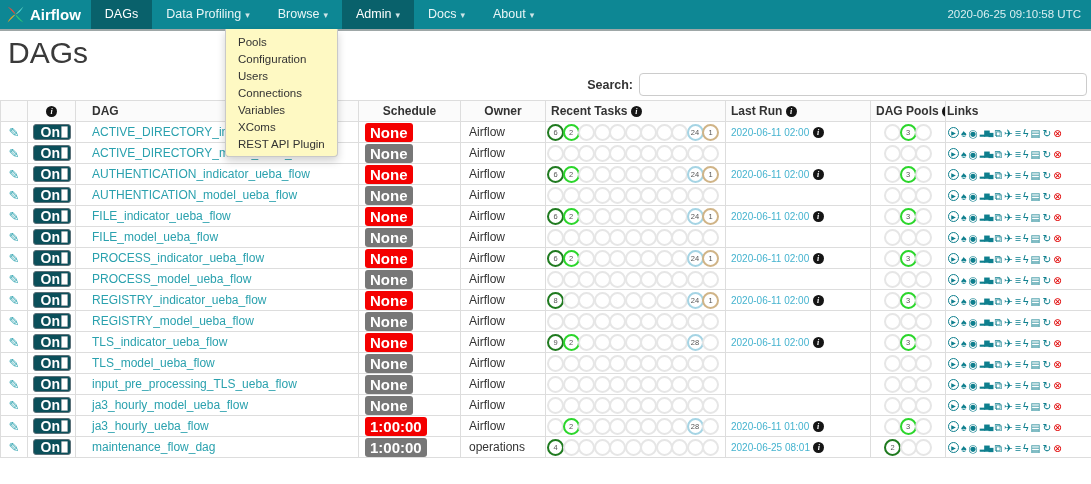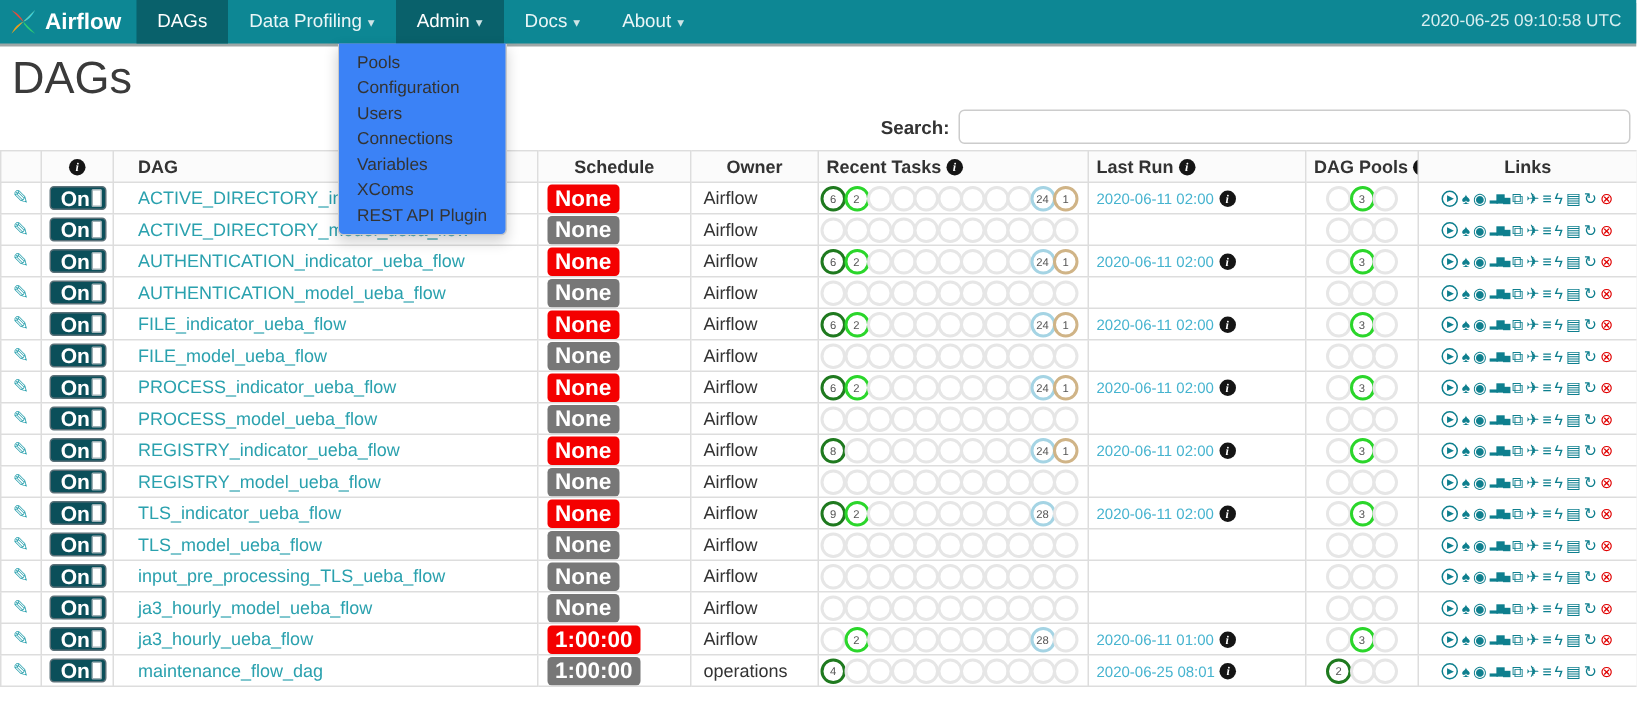--- a/index.html
+++ b/index.html
@@ -13,21 +13,21 @@
   .brand { display: flex; align-items: center; gap: 5px; padding: 0 10px 0 6px; }
   .brand-text { color: #fff; font-size: 15px; font-weight: bold; }
   .nav-items { display: flex; align-items: stretch; }
   .nav-item { color: #eaf6f7; font-size: 12.5px; line-height: 29px; padding: 0 14px;
               cursor: pointer; white-space: nowrap; }
   .nav-item.active { background: var(--navbar-active-bg); color: #fff; }
   .nav-item .caret { font-size: 9px; margin-left: 4px; color: #cfe4e6; }
   .clock { margin-left: auto; color: #d9eef0; font-size: 11.5px; line-height: 29px; padding-right: 10px; }
 
   
-  .dropdown { position: absolute; top: 29px; left: 225px; min-width: 92px; background: #3b82f6;
+  .dropdown { position: absolute; top: 29px; left: 225px; min-width: 92px; background: #fef9c3;
               border: 1px solid #c9c9c9; border-top: none; border-radius: 0 0 4px 4px;
               box-shadow: 0 4px 9px rgba(0,0,0,.18); padding: 4px 0; z-index: 20; }
   .dropdown-item { font-size: 11.5px; color: #333; padding: 2.5px 12px; white-space: nowrap; cursor: pointer; }
 
   
   .page-title { position: absolute; top: 36px; left: 8px; font-size: 30px; font-weight: 400; color: #3a3a3a; }
   .search-row { position: absolute; top: 73px; right: 4px; display: flex; align-items: center; z-index: 1; }
   .search-label { font-size: 12.5px; font-weight: bold; color: #333; margin-right: 6px; }
   .search-input { width: 448px; height: 23px; border: 1px solid #ccc; border-radius: 4px; padding: 0 6px; font-size: 12px; }
 
@@ -38,21 +38,21 @@
   th { background: #fbfbfb; font-weight: bold; text-align: center; font-size: 12px; }
   th.th-left, td.td-left { text-align: left; }
   .c-edit   { width: 27px; text-align: center; }
   .c-toggle { width: 48px; text-align: center; }
   .c-dag    { width: 283px; }
   .c-sched  { width: 102px; }
   .c-owner  { width: 85px; }
   .c-recent { width: 180px; white-space: nowrap; padding: 0 1px; }
   .c-lastrun{ width: 145px; white-space: nowrap; }
   .c-runs   { width: 75px; text-align: center; white-space: nowrap; }
-  .c-links  { width: 146px; text-align: center; white-space: nowrap; padding: 0 1px; }
+  .c-links  { width: 146px; text-align: left; white-space: nowrap; padding: 0 1px; }
   td.c-dag { padding-left: 16px; }
   td.c-sched { padding-left: 6px; }
   td.c-owner { padding-left: 8px; }
   td.c-lastrun { padding-left: 5px; }
   th.c-dag { padding-left: 16px; }
   th.c-recent, th.c-lastrun, th.c-runs { padding-left: 5px; }
 
   .edit-ic { color: var(--link-teal); font-size: 13px; font-weight: bold; cursor: pointer; }
   .dag-link { color: var(--link-teal); text-decoration: none; cursor: pointer; font-size: 12px; }
   .lastrun-link { color: var(--last-run-link); text-decoration: none; cursor: pointer; font-size: 10px; }
@@ -103,20 +103,21 @@
         <path d="M12 12 L2 2 Q10 6 12 12 Z" fill="#e74c3c"></path>
         <path d="M12 12 L22 2 Q18 10 12 12 Z" fill="#3fd6e0"></path>
         <path d="M12 12 L22 22 Q14 18 12 12 Z" fill="#2ecc71"></path>
         <path d="M12 12 L2 22 Q6 14 12 12 Z" fill="#f39c12"></path>
       </svg>
       <span class="brand-text">Airflow</span>
     </div>
     <nav class="nav-items" id="nav-items">
         <span class="nav-item active">DAGs</span>
         <span class="nav-item">Data Profiling<span class="caret">▾</span></span>
+        <span class="nav-item">Browse<span class="caret">▾</span></span>
         <span class="nav-item active">Admin<span class="caret">▾</span></span>
         <span class="nav-item">Docs<span class="caret">▾</span></span>
         <span class="nav-item">About<span class="caret">▾</span></span>
       </nav>
     <div class="clock">2020-06-25 09:10:58 UTC</div>
   </div>
 
   <div class="dropdown" id="admin-dropdown">
       <div class="dropdown-item">Pools</div>
       <div class="dropdown-item">Configuration</div>

